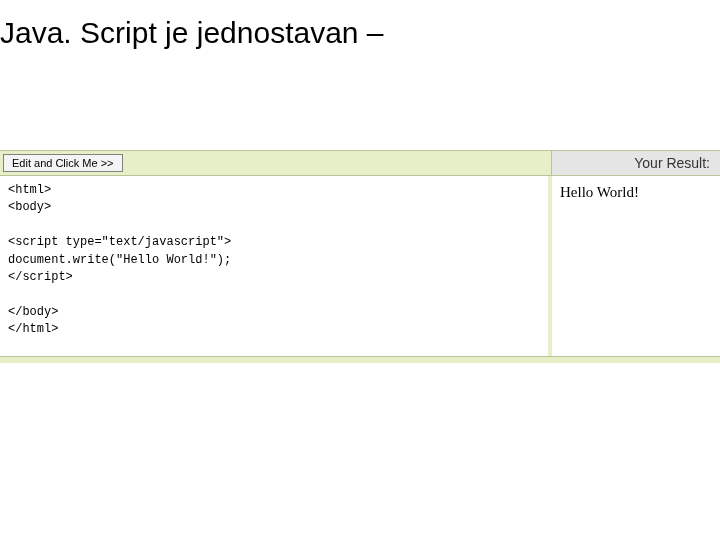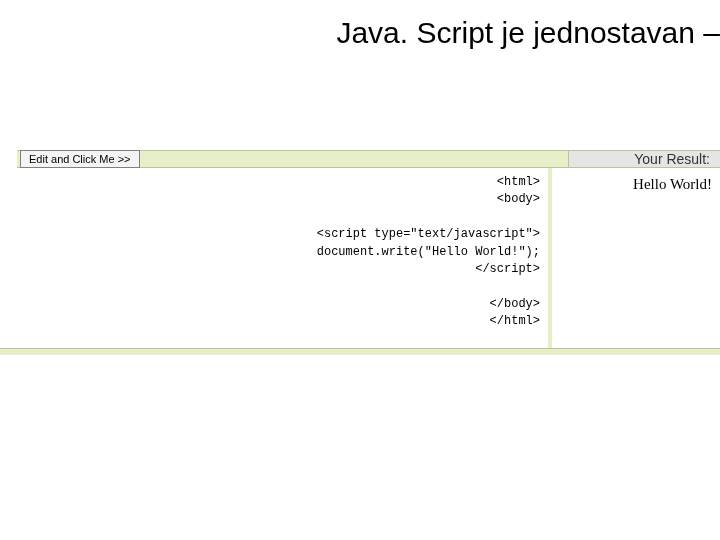--- a/index.html
+++ b/index.html
@@ -4,39 +4,38 @@
 <style>
   * { margin: 0; padding: 0; box-sizing: border-box; }
   body {
     width: 720px;
     height: 540px;
     background: #ffffff;
     font-family: Arial, Helvetica, sans-serif;
     overflow: hidden;
   }
   .slide-title {
-    text-align: right;
+    text-align: left;
     font-size: 30px;
     font-weight: normal;
     color: #000;
     padding-top: 14px;
     line-height: 1.25;
   }
   .editor-wrap {
     position: absolute;
     left: 0;
     top: 150px;
     width: 720px;
   }
   .toolbar {
     display: flex;
-    height: 18px;
+    height: 26px;
     border-top: 1px solid #b8c59a;
     border-bottom: 1px solid #b8c59a;
-    margin-left: 17px;
   }
   .toolbar-left {
     width: 552px;
     background: #e6efc8;
     border-right: 1px solid #b8c59a;
     display: flex;
     align-items: center;
     padding-left: 3px;
   }
   .run-button {
@@ -55,21 +54,20 @@
     align-items: center;
     justify-content: flex-end;
     padding-right: 10px;
     font-family: Arial, sans-serif;
     font-size: 14px;
     color: #333;
   }
   .panes {
     display: flex;
     height: 180px;
-    text-align: right;
   }
   .code-pane {
     width: 552px;
     border-right: 4px solid #e6efc8;
     background: #ffffff;
     padding: 6px 8px;
     font-family: "Courier New", monospace;
     font-size: 12px;
     line-height: 1.45;
     color: #000;

